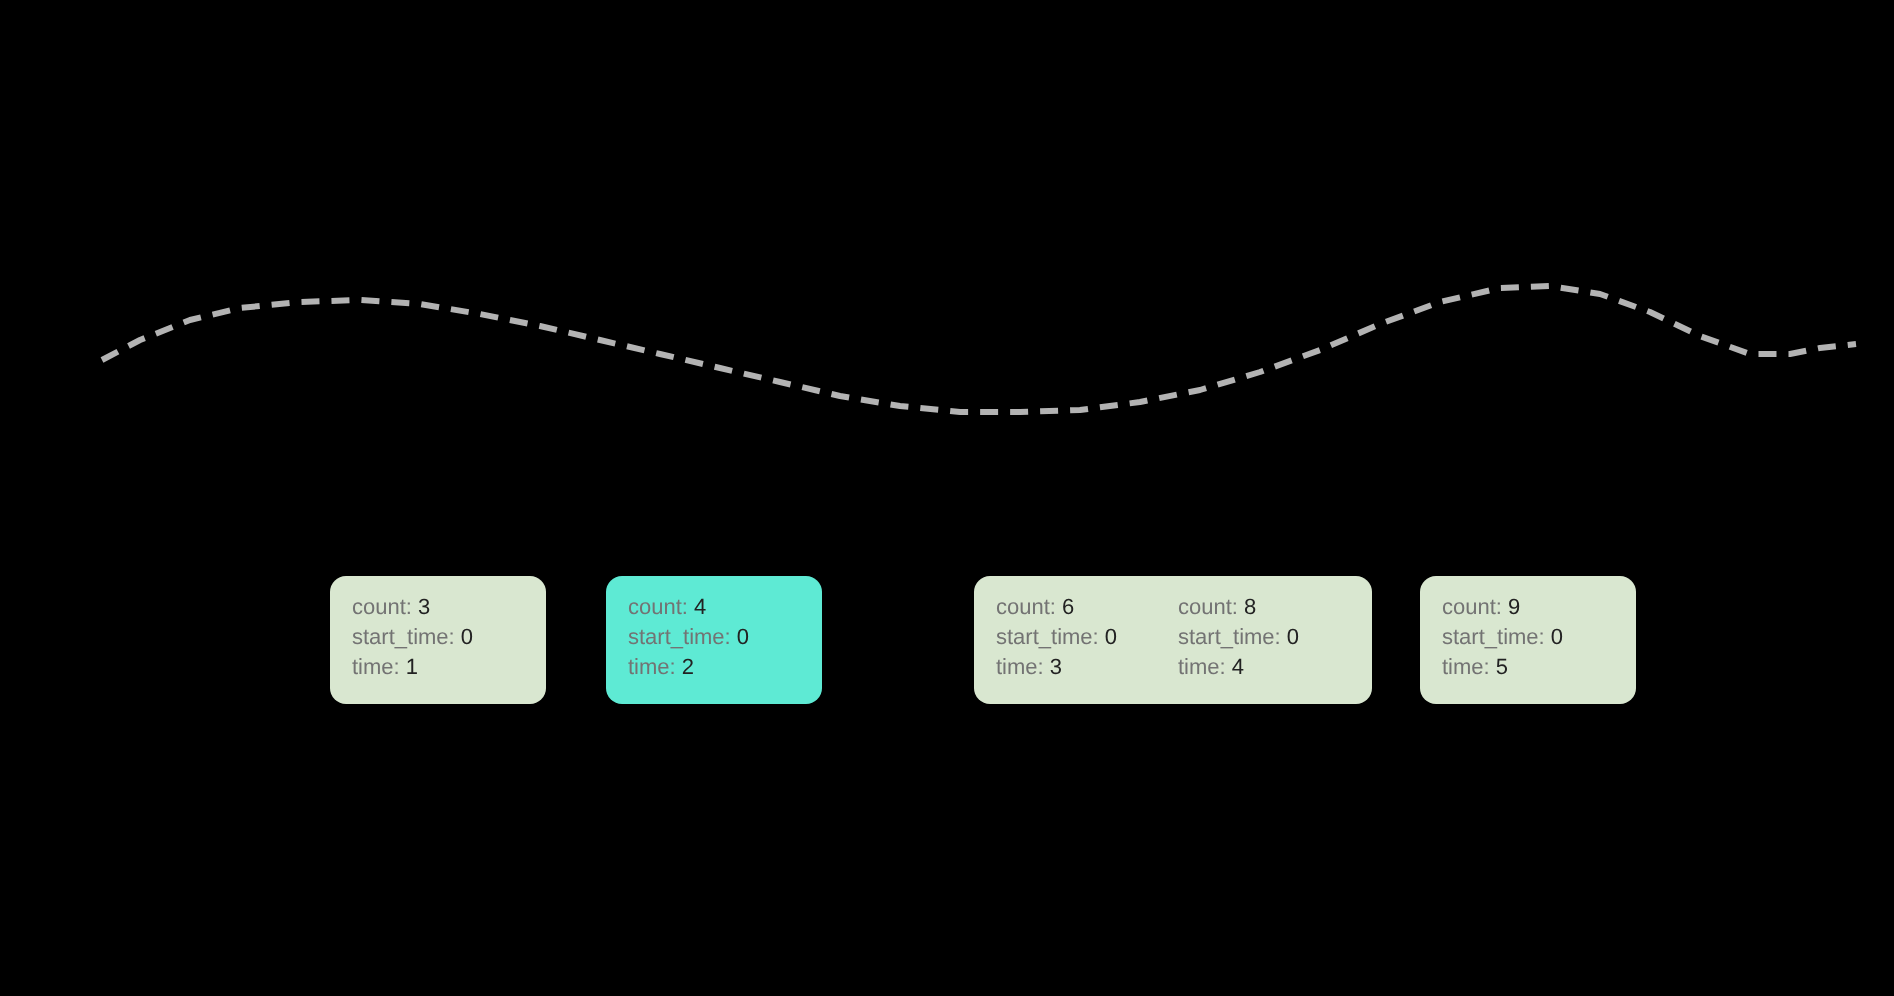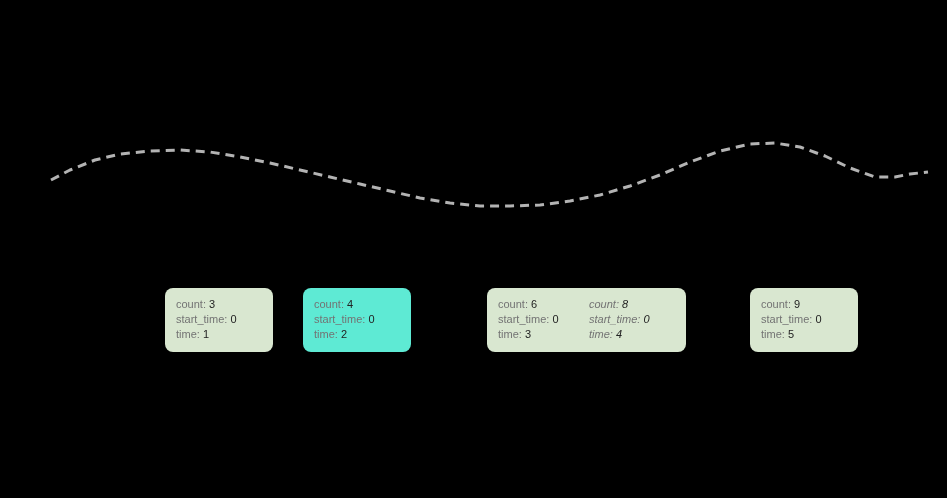--- a/index.html
+++ b/index.html
@@ -66,25 +66,25 @@
       <div class="node-box" style="left: 303px; top: 288px; background: #5eead4;">
         <div class="node-line"><span class="node-label" style="color: rgb(115, 115, 115);">count:</span> <span class="node-value" style="color: rgb(34, 34, 34);">4</span></div>
         <div class="node-line"><span class="node-label" style="color: rgb(115, 115, 115);">start_time:</span> <span class="node-value" style="color: rgb(34, 34, 34);">0</span></div>
         <div class="node-line"><span class="node-label" style="color: rgb(115, 115, 115);">time:</span> <span class="node-value" style="color: rgb(34, 34, 34);">2</span></div>
       </div>
       <div class="node-box" style="left: 443px; top: 288px; background: rgb(217, 231, 208); margin-left: 44px;">
         <div class="node-line"><span class="node-label" style="color: rgb(115, 115, 115);">count:</span> <span class="node-value" style="color: rgb(34, 34, 34);">6</span></div>
         <div class="node-line"><span class="node-label" style="color: rgb(115, 115, 115);">start_time:</span> <span class="node-value" style="color: rgb(34, 34, 34);">0</span></div>
         <div class="node-line"><span class="node-label" style="color: rgb(115, 115, 115);">time:</span> <span class="node-value" style="color: rgb(34, 34, 34);">3</span></div>
       </div>
-      <div class="node-box" style="left: 578px; top: 288px; background: rgb(217, 231, 208); font-style: italic;">
+      <div class="node-box" style="left: 578px; top: 288px; background: rgb(217, 231, 208);">
         <div class="node-line"><span class="node-label" style="color: rgb(115, 115, 115);">count:</span> <span class="node-value" style="color: rgb(34, 34, 34);">8</span></div>
         <div class="node-line"><span class="node-label" style="color: rgb(115, 115, 115);">start_time:</span> <span class="node-value" style="color: rgb(34, 34, 34);">0</span></div>
         <div class="node-line"><span class="node-label" style="color: rgb(115, 115, 115);">time:</span> <span class="node-value" style="color: rgb(34, 34, 34);">4</span></div>
       </div>
-      <div class="node-box" style="left: 710px; top: 288px; background: rgb(217, 231, 208); margin-left: 40px;">
+      <div class="node-box" style="left: 710px; top: 288px; background: rgb(217, 231, 208);">
         <div class="node-line"><span class="node-label" style="color: rgb(115, 115, 115);">count:</span> <span class="node-value" style="color: rgb(34, 34, 34);">9</span></div>
         <div class="node-line"><span class="node-label" style="color: rgb(115, 115, 115);">start_time:</span> <span class="node-value" style="color: rgb(34, 34, 34);">0</span></div>
         <div class="node-line"><span class="node-label" style="color: rgb(115, 115, 115);">time:</span> <span class="node-value" style="color: rgb(34, 34, 34);">5</span></div>
       </div>
     </div>
 
 </div>
 
 </body></html>

